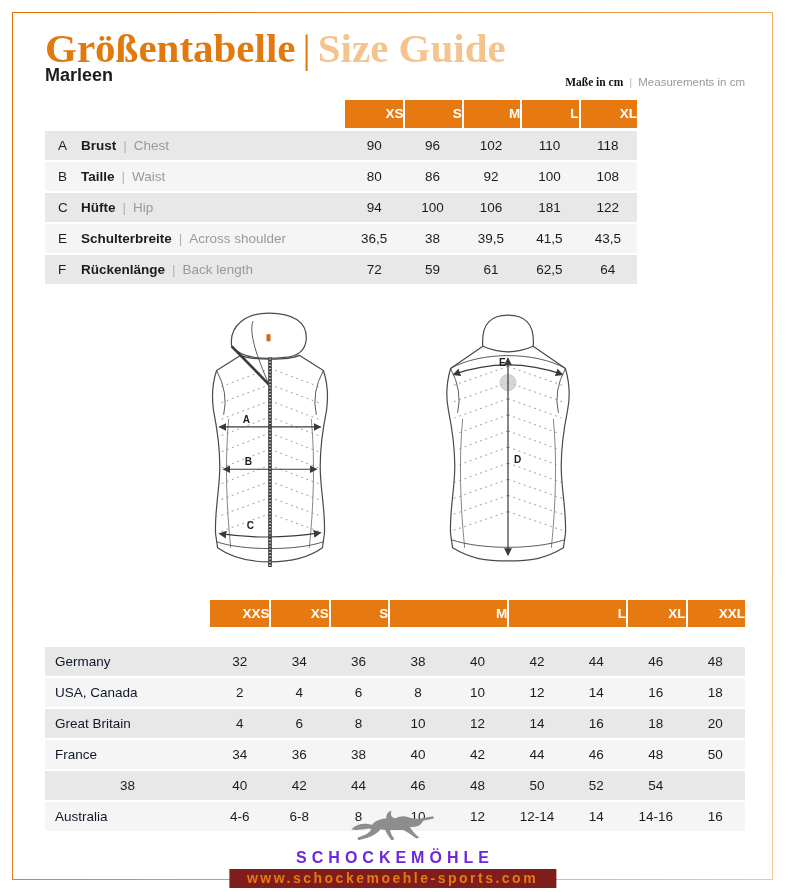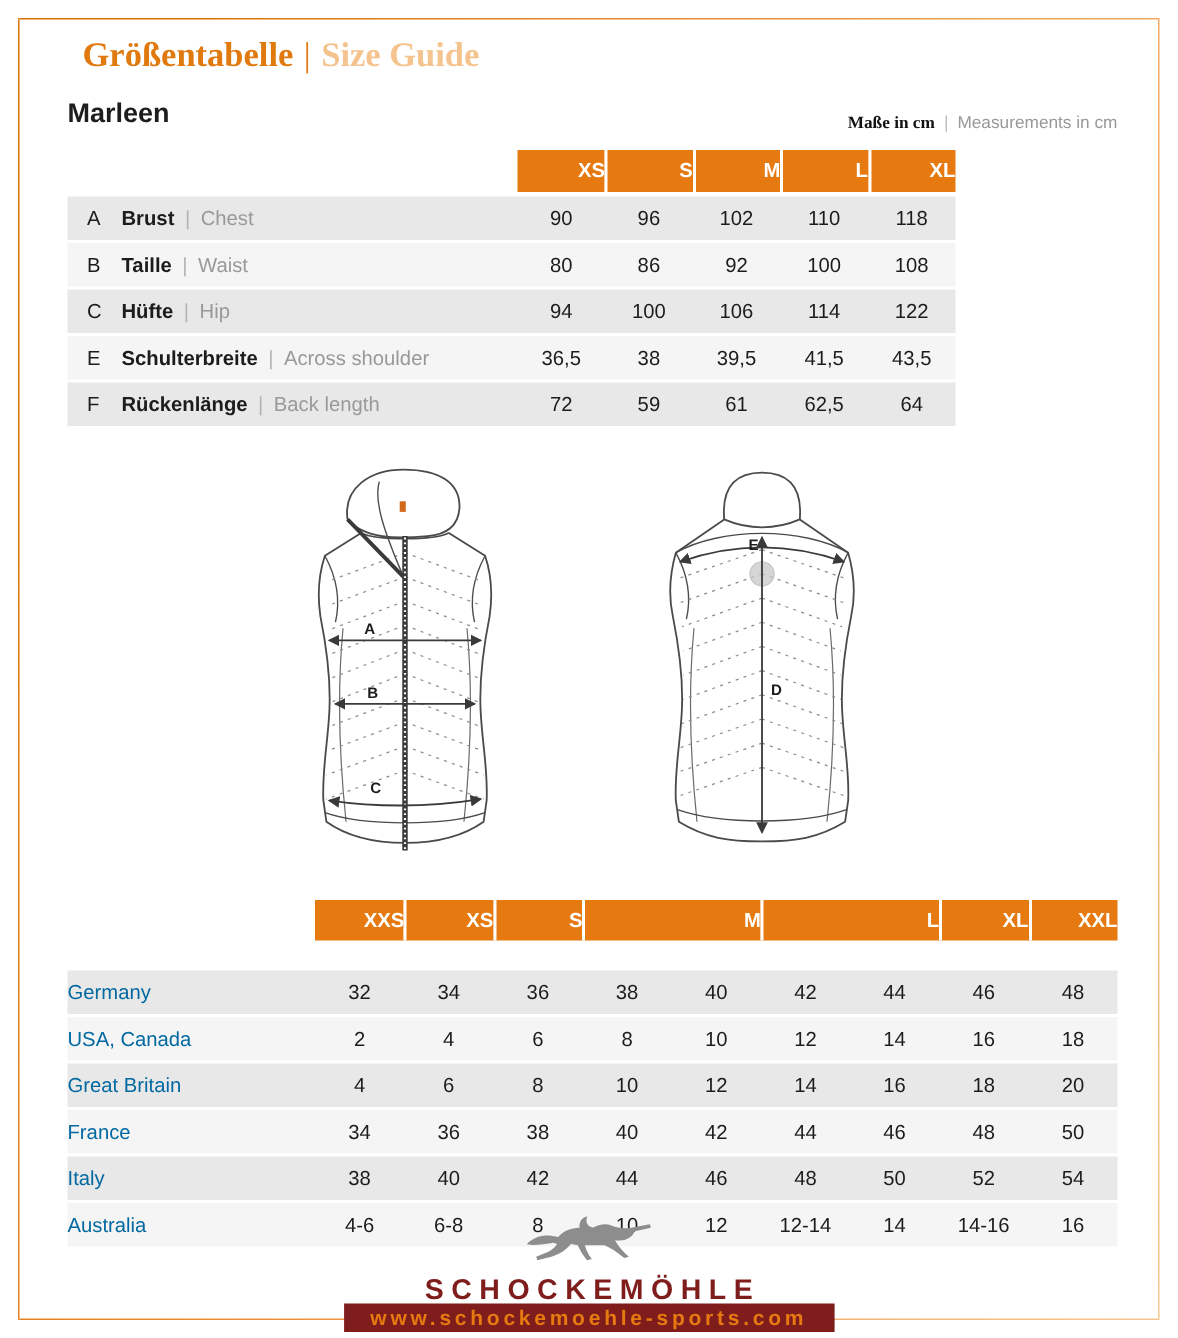--- a/index.html
+++ b/index.html
@@ -7,21 +7,21 @@
     width:785px;height:892px;position:relative;background:#ffffff;
     font-family:"Liberation Sans", sans-serif;color:#222;overflow:hidden;
     -webkit-font-smoothing:antialiased;
   }
   .page-border{
     position:absolute;inset:12px;pointer-events:none;
     border:1px solid #E8831F;
     border-image:linear-gradient(110deg,#DD7004 10%,#EE9A4A 55%,#F6C791 100%) 1;
   }
   
-  .title{position:absolute;left:55px;top:24px;font-family:"Liberation Serif", serif;font-size:23px;font-weight:600;white-space:nowrap;}
+  .title{position:absolute;left:45px;top:24px;font-family:"Liberation Serif", serif;font-size:41px;font-weight:600;white-space:nowrap;}
   .title-de{color:#E07A0E;}
   .title-sep{color:#E07A0E;margin:0 7px;font-weight:400;}
   .title-en{color:#F5C48E;}
   .product{position:absolute;left:45px;top:65px;font-size:18px;font-weight:600;color:#1d1d1d;}
   .units{position:absolute;right:40px;top:76px;font-size:11.5px;white-space:nowrap;}
   .units-de{font-weight:bold;color:#111;font-family:Liberation Serif, serif;}
   .units-sep{color:#bbb;margin:0 6px;}
   .units-en{color:#999;}
   
   .size-cell{background:#E67A11;color:#fff;font-weight:bold;text-align:right;font-size:13.5px;}
@@ -38,27 +38,27 @@
   .t1-row{display:grid;grid-template-columns:300px repeat(5,1fr);height:29px;line-height:29px;margin-bottom:2px;}
   .t1 .row-label{padding-left:13px;font-size:13.5px;}
   .row-key{width:23px;color:#1c1c1c;flex:none;}
   .row-de{font-weight:bold;color:#1c1c1c;}
   
   .t2{position:absolute;left:45px;top:600px;width:700px;}
   .t2-header{display:grid;grid-template-columns:165px repeat(9,1fr);height:27px;line-height:27px;margin-bottom:20px;}
   .t2-header .size-cell + .size-cell{border-left:2px solid #fff;}
   .span2{grid-column:span 2;}
   .t2-row{display:grid;grid-template-columns:165px repeat(9,1fr);height:29px;line-height:29px;margin-bottom:2px;}
-  .t2 .row-label{font-size:13.5px;color:#0369a1;}
+  .t2 .row-label{padding-left:10px;font-size:13.5px;color:#0f172a;}
   
   .vest-front{position:absolute;left:204px;top:308px;}
   .vest-back{position:absolute;left:440px;top:308px;}
   
   .brand-block{position:absolute;left:0;right:0;top:810px;text-align:center;}
-  .brand-name{color:#7f1d1d;font-weight:bold;font-size:19px;letter-spacing:5px;text-indent:5px;margin-top:1px;}
+  .brand-name{color:#6d28d9;font-weight:bold;font-size:16px;letter-spacing:5px;text-indent:5px;margin-top:1px;}
   .brand-sub{color:#9a9a9a;font-weight:bold;font-size:8.5px;letter-spacing:7.5px;text-indent:7.5px;margin-top:3px;}
   .website{
     position:absolute;top:869px;left:50%;transform:translateX(-50%);
     background:#7f1d1d;padding:0 18px;line-height:19px;white-space:nowrap;
     color:#E67A11;font-weight:bold;font-size:14px;letter-spacing:2.5px;text-decoration:none;
   }
 </style>
 </head>
 <body>
 
@@ -113,21 +113,21 @@
   <div class="t1-row band-dark">
     <div class="row-label">
       <span class="row-key">C</span>
       <span class="row-de">Hüfte</span>
       <span class="row-sep">|</span>
       <span class="row-en">Hip</span>
     </div>
     <div class="val">94</div>
     <div class="val">100</div>
     <div class="val">106</div>
-    <div class="val">114</div>
+    <div class="val">181</div>
     <div class="val">122</div>
   </div>
 
   <div class="t1-row band-light">
     <div class="row-label">
       <span class="row-key">E</span>
       <span class="row-de">Schulterbreite</span>
       <span class="row-sep">|</span>
       <span class="row-en">Across shoulder</span>
     </div>
@@ -306,21 +306,20 @@
     <div class="val">38</div>
     <div class="val">40</div>
     <div class="val">42</div>
     <div class="val">44</div>
     <div class="val">46</div>
     <div class="val">48</div>
     <div class="val">50</div>
   </div>
 
   <div class="t2-row band-dark">
-    <div class="row-label">Italy</div>
     <div class="val">38</div>
     <div class="val">40</div>
     <div class="val">42</div>
     <div class="val">44</div>
     <div class="val">46</div>
     <div class="val">48</div>
     <div class="val">50</div>
     <div class="val">52</div>
     <div class="val">54</div>
   </div>

